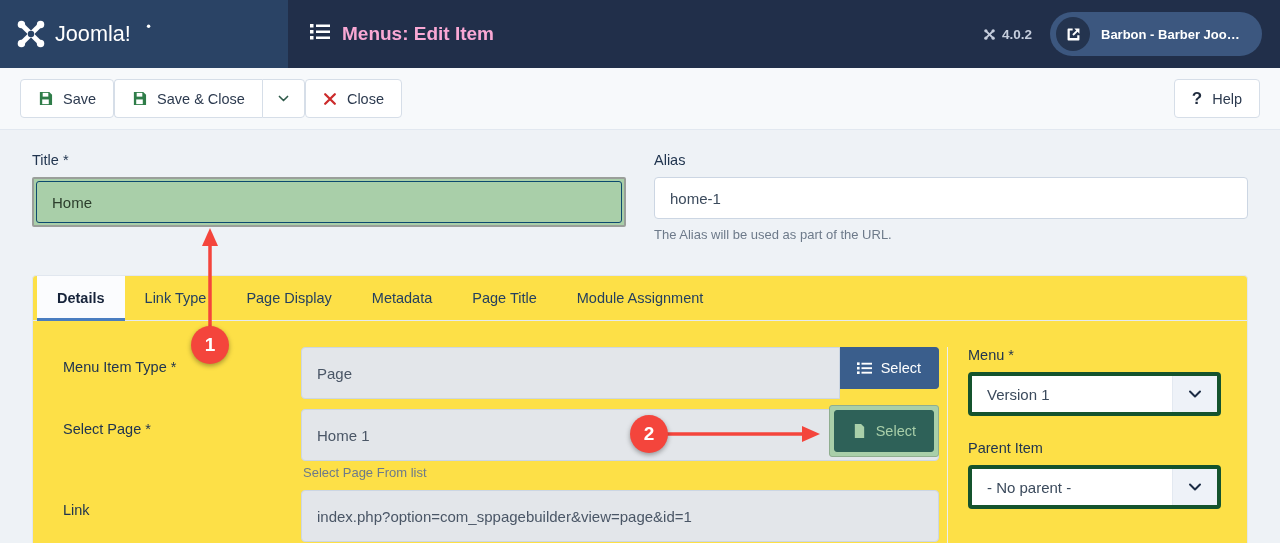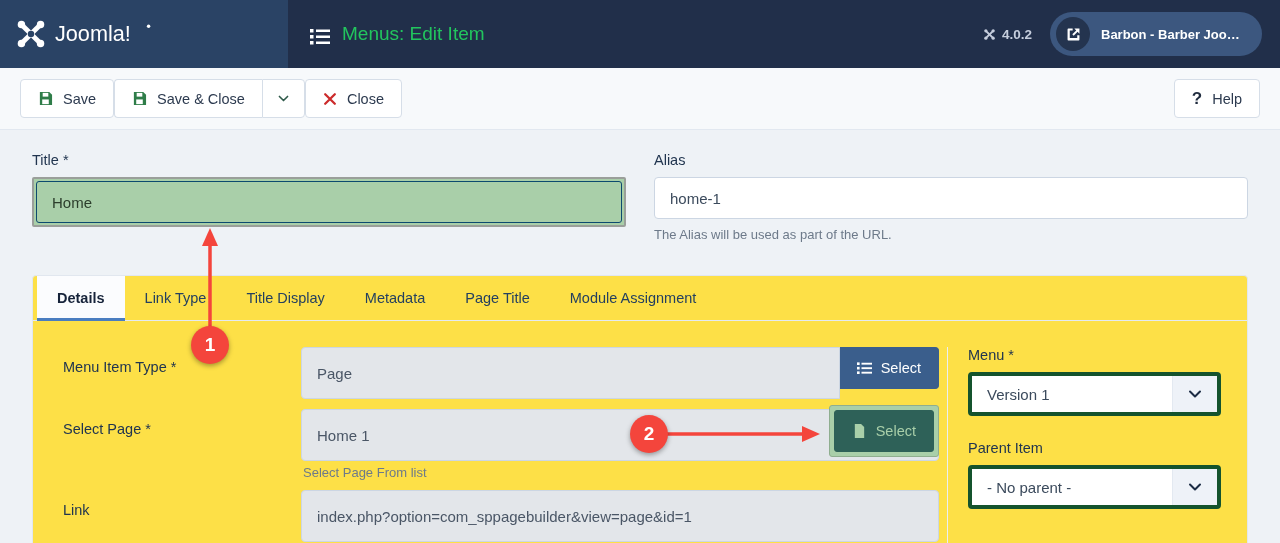--- a/index.html
+++ b/index.html
@@ -18,22 +18,22 @@
   }
   .joomla-logo { display: flex; align-items: center; gap: 7px; }
   .joomla-mark { width: 34px; height: 34px; flex: none; }
   .joomla-word { height: 26px; }
   .header-title-bar {
     flex: 1; background: #212f4a;
     display: flex; align-items: center;
     padding: 0 18px 0 22px;
   }
   .page-heading {
-    display: flex; align-items: flex-end; gap: 12px;
-    color: #22c55e; font-size: 19px; font-weight: 400;
+    display: flex; align-items: flex-start; gap: 12px;
+    color: #f9a8d4; font-size: 19px; font-weight: 700;
   }
   .list-icon { width: 20px; height: 17px; flex: none; }
   .header-right {
     margin-left: auto; display: flex; align-items: center; gap: 18px; font-weight: bold;
   }
   .version-badge {
     display: flex; align-items: center; gap: 6px;
     color: #c6cedd; font-size: 13.5px;
   }
   .version-badge svg { width: 13px; height: 13px; }
@@ -338,21 +338,21 @@
       <label class="field-label">Alias</label>
       <input class="text-input" type="text" value="home-1" style="">
       <span class="hint">The Alias will be used as part of the URL.</span>
     </div>
   </div>
 
   <div class="tab-card">
     <div class="tab-strip">
       <div class="tab active">Details</div>
       <div class="tab">Link Type</div>
-      <div class="tab">Title Display</div>
+      <div class="tab">Page Display</div>
       <div class="tab">Metadata</div>
       <div class="tab">Page Title</div>
       <div class="tab">Module Assignment</div>
     </div>
 
     <div class="tab-content">
       <div class="tab-main">
 
         <div class="form-row">
           <div class="form-row-label">Menu Item Type *</div>

